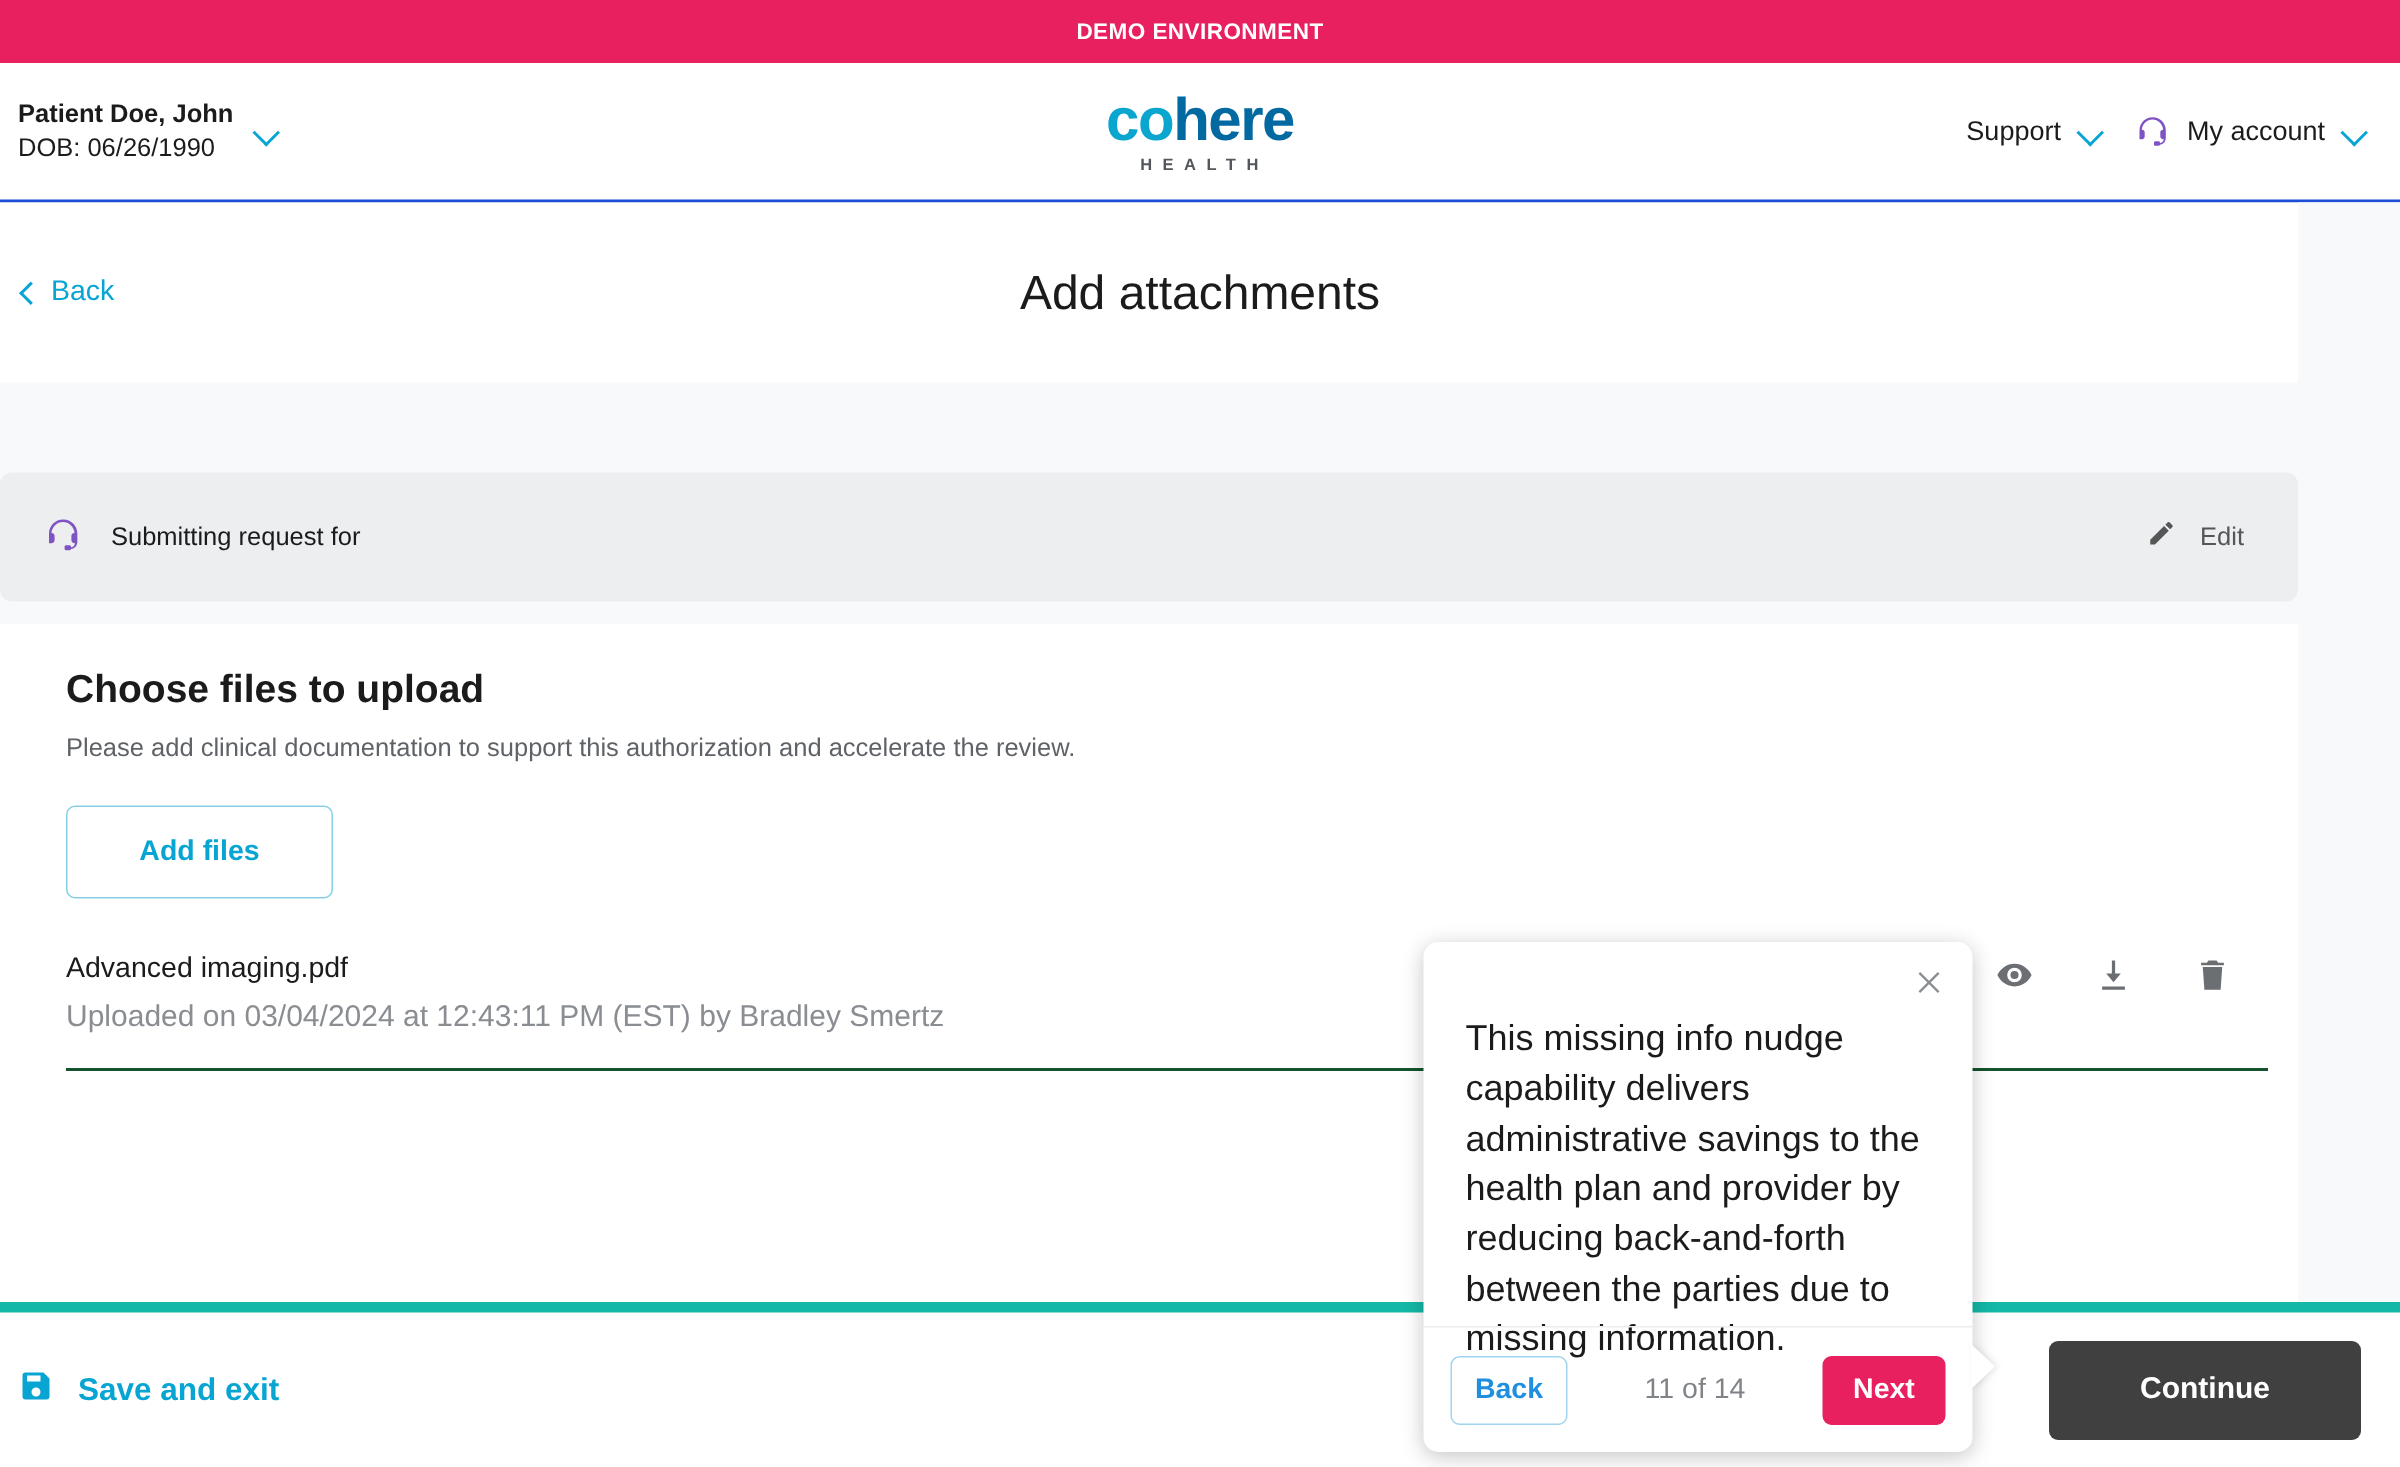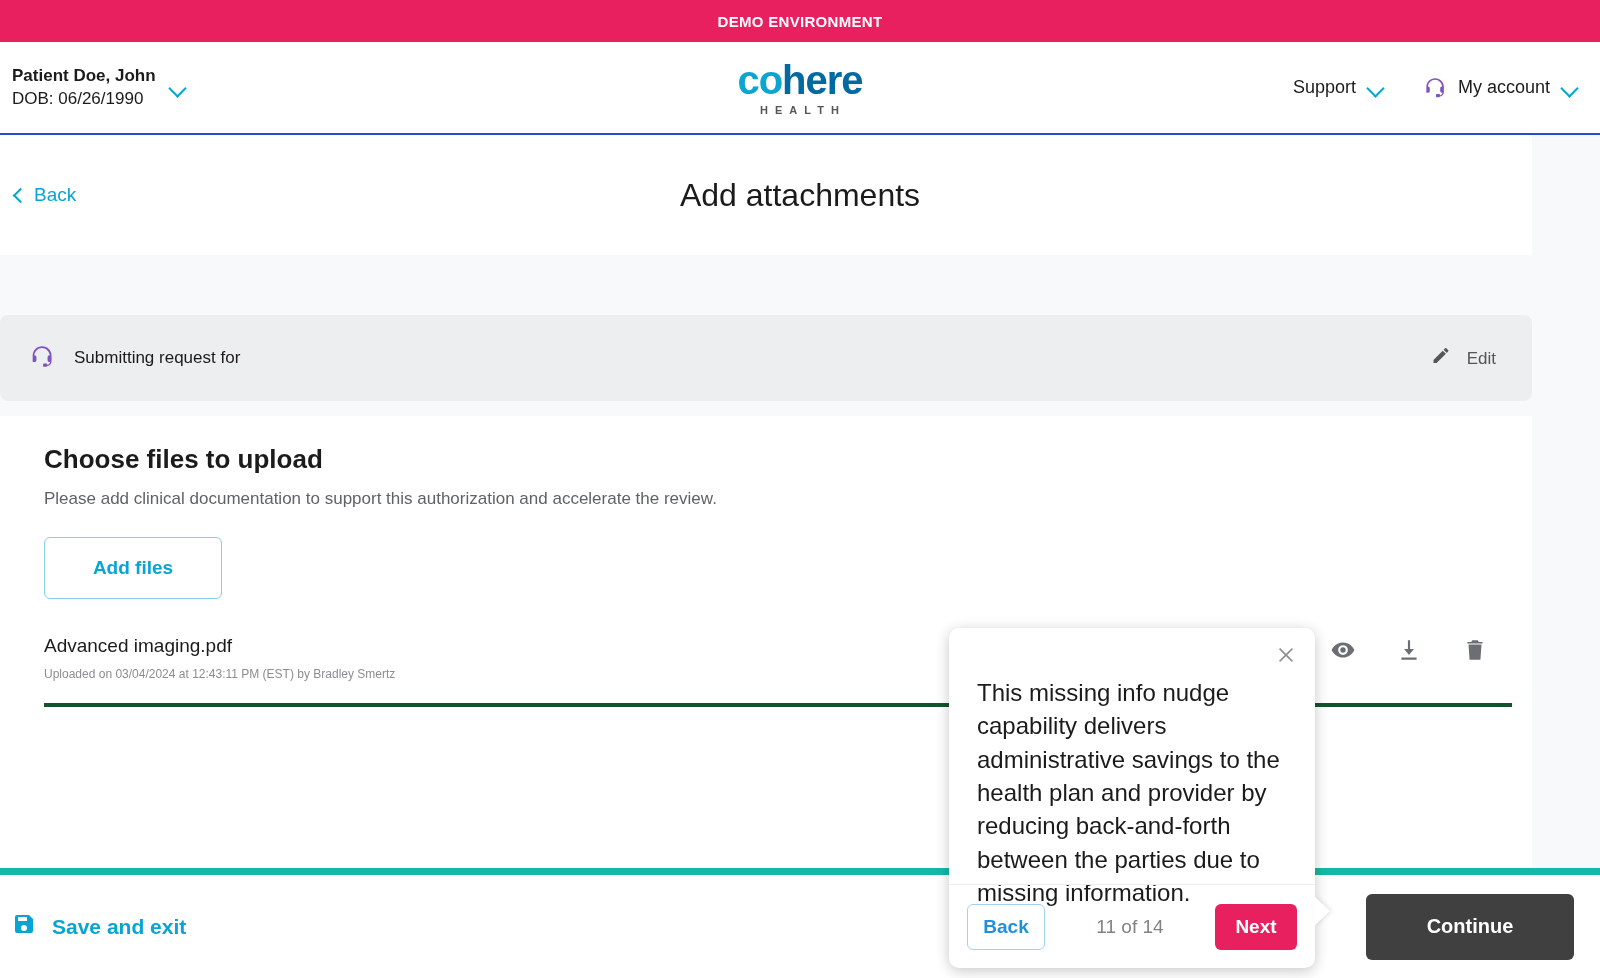--- a/index.html
+++ b/index.html
@@ -53,21 +53,21 @@
   }
   .logo-word { font-size: 40px; font-weight: 600; letter-spacing: -1px; line-height: 1; }
   .logo-co { color: #0aa6cf; }
   .logo-here { color: #0369a1; position: relative; }
   .logo-sub {
     font-size: 11px; color: #53565a; letter-spacing: 7px;
     margin-top: 4px; margin-left: 6px; font-weight: 600;
   }
   .header-right {
     position: absolute; right: 22px; top: 50%; transform: translateY(-50%);
-    display: flex; align-items: center; gap: 38px;
+    display: flex; align-items: center; gap: 20px;
   }
   .hdr-item { display: flex; align-items: center; gap: 12px; font-size: 18px; color: #1b1b1b; }
 
   .headset {
     width: 24px; height: 24px; display: inline-block; position: relative;
   }
   .headset svg { display:block; }
 
   
   .title-row {
@@ -160,24 +160,24 @@
     border: 1px solid #86cfe6; border-radius: 6px;
     background: #f8f9fa; color: #08a5d2;
     font-size: 19px; font-weight: bold;
     display: flex; align-items: center; justify-content: center;
     cursor: pointer;
   }
 
   .file-row {
     margin-top: 36px; width: 1468px;
     display: flex; align-items: center; position: relative;
-    padding-bottom: 22px; border-bottom: 4px solid #14532d;
+    padding-bottom: 22px; border-bottom: 2px solid #14532d;
   }
   .file-name { font-size: 19px; color: #1b1b1b; }
-  .file-meta { font-size: 12px; color: #8a8d91; margin-top: 10px; }
+  .file-meta { font-size: 20px; color: #8a8d91; margin-top: 10px; }
   .file-actions {
     position: absolute; right: 24px; top: 2px;
     display: flex; align-items: center; gap: 40px;
   }
   .act-icon { cursor: pointer; display: flex; }
 
   
   .footer {
     position: absolute; left: 0; bottom: 0; width: 1600px; height: 110px;
     background: #ffffff;

